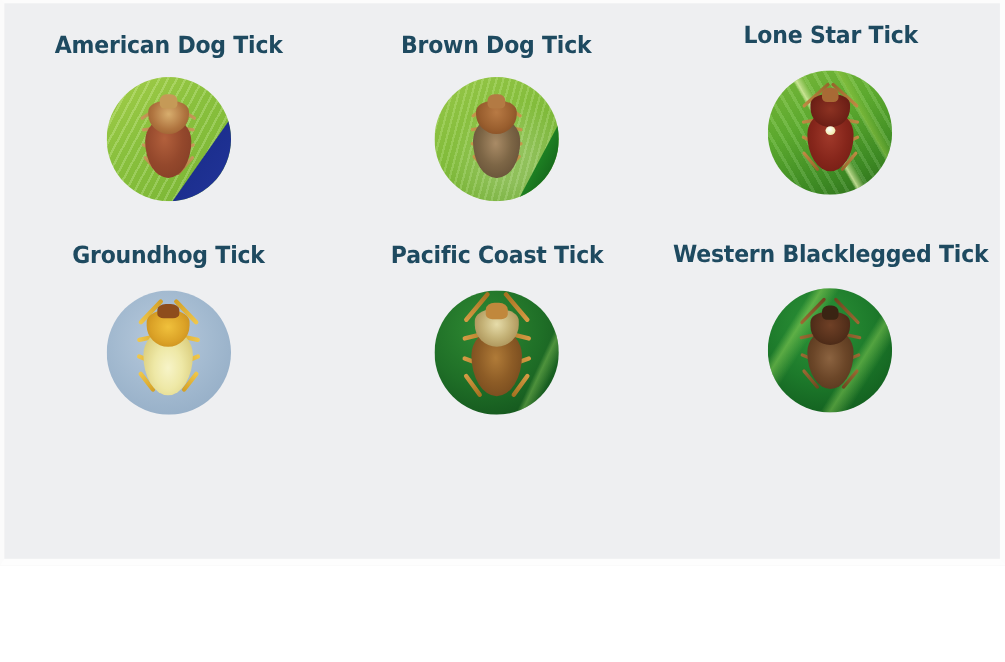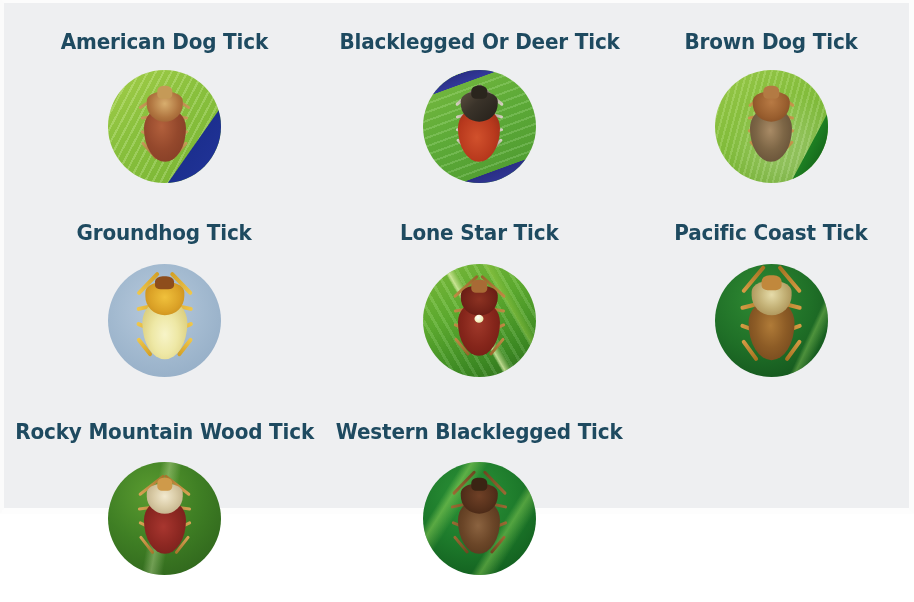--- a/index.html
+++ b/index.html
@@ -247,39 +247,20 @@
           <div class="leg" style="width:40%;left:84%;top:38%;transform:rotate(188deg)"></div>
           <div class="leg" style="width:36%;left:84%;top:55%;transform:rotate(158deg)"></div>
           <div class="leg" style="width:32%;left:82%;top:70%;transform:rotate(132deg)"></div>
           <div class="body"></div>
           <div class="scutum"></div>
           <div class="head"></div>
         </div>
       </div>
     </div>
 
-    <div class="cell row1">
-      <div class="species-label">Blacklegged Or Deer Tick</div>
-      <div class="photo ph-deer">
-        <div class="bg"></div>
-        <div class="tick">
-          <div class="leg" style="width:44%;left:16%;top:20%;transform:rotate(-40deg)"></div>
-          <div class="leg" style="width:38%;left:16%;top:36%;transform:rotate(-14deg)"></div>
-          <div class="leg" style="width:34%;left:16%;top:52%;transform:rotate(18deg)"></div>
-          <div class="leg" style="width:30%;left:18%;top:66%;transform:rotate(44deg)"></div>
-          <div class="leg" style="width:44%;left:84%;top:20%;transform:rotate(220deg)"></div>
-          <div class="leg" style="width:38%;left:84%;top:36%;transform:rotate(194deg)"></div>
-          <div class="leg" style="width:34%;left:84%;top:52%;transform:rotate(162deg)"></div>
-          <div class="leg" style="width:30%;left:82%;top:66%;transform:rotate(136deg)"></div>
-          <div class="body"></div>
-          <div class="scutum"></div>
-          <div class="head"></div>
-        </div>
-      </div>
-    </div>
 
     <div class="cell row1">
       <div class="species-label">Brown Dog Tick</div>
       <div class="photo ph-brown">
         <div class="bg"></div>
         <div class="tick">
           <div class="leg" style="width:42%;left:18%;top:22%;transform:rotate(-36deg)"></div>
           <div class="leg" style="width:38%;left:17%;top:38%;transform:rotate(-10deg)"></div>
           <div class="leg" style="width:34%;left:17%;top:54%;transform:rotate(20deg)"></div>
           <div class="leg" style="width:30%;left:19%;top:68%;transform:rotate(46deg)"></div>
@@ -288,99 +269,80 @@
           <div class="leg" style="width:34%;left:83%;top:54%;transform:rotate(160deg)"></div>
           <div class="leg" style="width:30%;left:81%;top:68%;transform:rotate(134deg)"></div>
           <div class="body"></div>
           <div class="scutum"></div>
           <div class="head"></div>
         </div>
       </div>
     </div>
 
     <div class="cell row2">
+      <div class="species-label">Lone Star Tick</div>
+      <div class="photo ph-lonestar">
+        <div class="bg"></div>
+        <div class="tick">
+          <div class="leg" style="width:46%;left:14%;top:18%;transform:rotate(-42deg)"></div>
+          <div class="leg" style="width:40%;left:13%;top:36%;transform:rotate(-10deg)"></div>
+          <div class="leg" style="width:36%;left:13%;top:54%;transform:rotate(24deg)"></div>
+          <div class="leg" style="width:32%;left:15%;top:72%;transform:rotate(50deg)"></div>
+          <div class="leg" style="width:46%;left:86%;top:18%;transform:rotate(222deg)"></div>
+          <div class="leg" style="width:40%;left:87%;top:36%;transform:rotate(190deg)"></div>
+          <div class="leg" style="width:36%;left:87%;top:54%;transform:rotate(156deg)"></div>
+          <div class="leg" style="width:32%;left:85%;top:72%;transform:rotate(130deg)"></div>
+          <div class="body"></div>
+          <div class="scutum"></div>
+          <div class="head"></div>
+          <div class="star-spot"></div>
+        </div>
+      </div>
+    </div>
+
+    <div class="cell row2">
       <div class="species-label">Groundhog Tick</div>
       <div class="photo ph-groundhog">
         <div class="bg"></div>
         <div class="tick">
           <div class="leg" style="width:40%;left:14%;top:16%;transform:rotate(-46deg)"></div>
           <div class="leg" style="width:36%;left:12%;top:34%;transform:rotate(-12deg)"></div>
           <div class="leg" style="width:34%;left:12%;top:52%;transform:rotate(22deg)"></div>
           <div class="leg" style="width:30%;left:14%;top:70%;transform:rotate(52deg)"></div>
           <div class="leg" style="width:40%;left:86%;top:16%;transform:rotate(226deg)"></div>
           <div class="leg" style="width:36%;left:88%;top:34%;transform:rotate(192deg)"></div>
           <div class="leg" style="width:34%;left:88%;top:52%;transform:rotate(158deg)"></div>
           <div class="leg" style="width:30%;left:86%;top:70%;transform:rotate(128deg)"></div>
           <div class="body"></div>
           <div class="scutum"></div>
           <div class="head"></div>
         </div>
       </div>
     </div>
 
     <div class="cell row2">
-      <div class="species-label">Lone Star Tick</div>
-      <div class="photo ph-lonestar">
-        <div class="bg"></div>
-        <div class="tick">
-          <div class="leg" style="width:46%;left:14%;top:18%;transform:rotate(-42deg)"></div>
-          <div class="leg" style="width:40%;left:13%;top:36%;transform:rotate(-10deg)"></div>
-          <div class="leg" style="width:36%;left:13%;top:54%;transform:rotate(24deg)"></div>
-          <div class="leg" style="width:32%;left:15%;top:72%;transform:rotate(50deg)"></div>
-          <div class="leg" style="width:46%;left:86%;top:18%;transform:rotate(222deg)"></div>
-          <div class="leg" style="width:40%;left:87%;top:36%;transform:rotate(190deg)"></div>
-          <div class="leg" style="width:36%;left:87%;top:54%;transform:rotate(156deg)"></div>
-          <div class="leg" style="width:32%;left:85%;top:72%;transform:rotate(130deg)"></div>
-          <div class="body"></div>
-          <div class="scutum"></div>
-          <div class="head"></div>
-          <div class="star-spot"></div>
-        </div>
-      </div>
-    </div>
-
-    <div class="cell row2">
       <div class="species-label">Pacific Coast Tick</div>
       <div class="photo ph-pacific">
         <div class="bg"></div>
         <div class="tick">
           <div class="leg" style="width:44%;left:12%;top:14%;transform:rotate(-50deg)"></div>
           <div class="leg" style="width:40%;left:10%;top:34%;transform:rotate(-14deg)"></div>
           <div class="leg" style="width:38%;left:10%;top:54%;transform:rotate(20deg)"></div>
           <div class="leg" style="width:32%;left:12%;top:72%;transform:rotate(54deg)"></div>
           <div class="leg" style="width:44%;left:88%;top:14%;transform:rotate(230deg)"></div>
           <div class="leg" style="width:40%;left:90%;top:34%;transform:rotate(194deg)"></div>
           <div class="leg" style="width:38%;left:90%;top:54%;transform:rotate(160deg)"></div>
           <div class="leg" style="width:32%;left:88%;top:72%;transform:rotate(126deg)"></div>
           <div class="body"></div>
           <div class="scutum"></div>
           <div class="head"></div>
         </div>
       </div>
     </div>
 
-    <div class="cell row3">
-      <div class="species-label">Rocky Mountain Wood Tick</div>
-      <div class="photo ph-rocky">
-        <div class="bg"></div>
-        <div class="tick">
-          <div class="leg" style="width:46%;left:14%;top:18%;transform:rotate(-38deg)"></div>
-          <div class="leg" style="width:42%;left:12%;top:36%;transform:rotate(-8deg)"></div>
-          <div class="leg" style="width:36%;left:13%;top:54%;transform:rotate(26deg)"></div>
-          <div class="leg" style="width:32%;left:15%;top:72%;transform:rotate(52deg)"></div>
-          <div class="leg" style="width:46%;left:86%;top:18%;transform:rotate(218deg)"></div>
-          <div class="leg" style="width:42%;left:88%;top:36%;transform:rotate(188deg)"></div>
-          <div class="leg" style="width:36%;left:87%;top:54%;transform:rotate(154deg)"></div>
-          <div class="leg" style="width:32%;left:85%;top:72%;transform:rotate(128deg)"></div>
-          <div class="body"></div>
-          <div class="scutum"></div>
-          <div class="head"></div>
-        </div>
-      </div>
-    </div>
 
 
     <div class="cell row3">
       <div class="species-label">Western Blacklegged Tick</div>
       <div class="photo ph-western">
         <div class="bg"></div>
         <div class="tick">
           <div class="leg" style="width:46%;left:12%;top:16%;transform:rotate(-46deg)"></div>
           <div class="leg" style="width:42%;left:10%;top:34%;transform:rotate(-12deg)"></div>
           <div class="leg" style="width:38%;left:11%;top:54%;transform:rotate(22deg)"></div>

